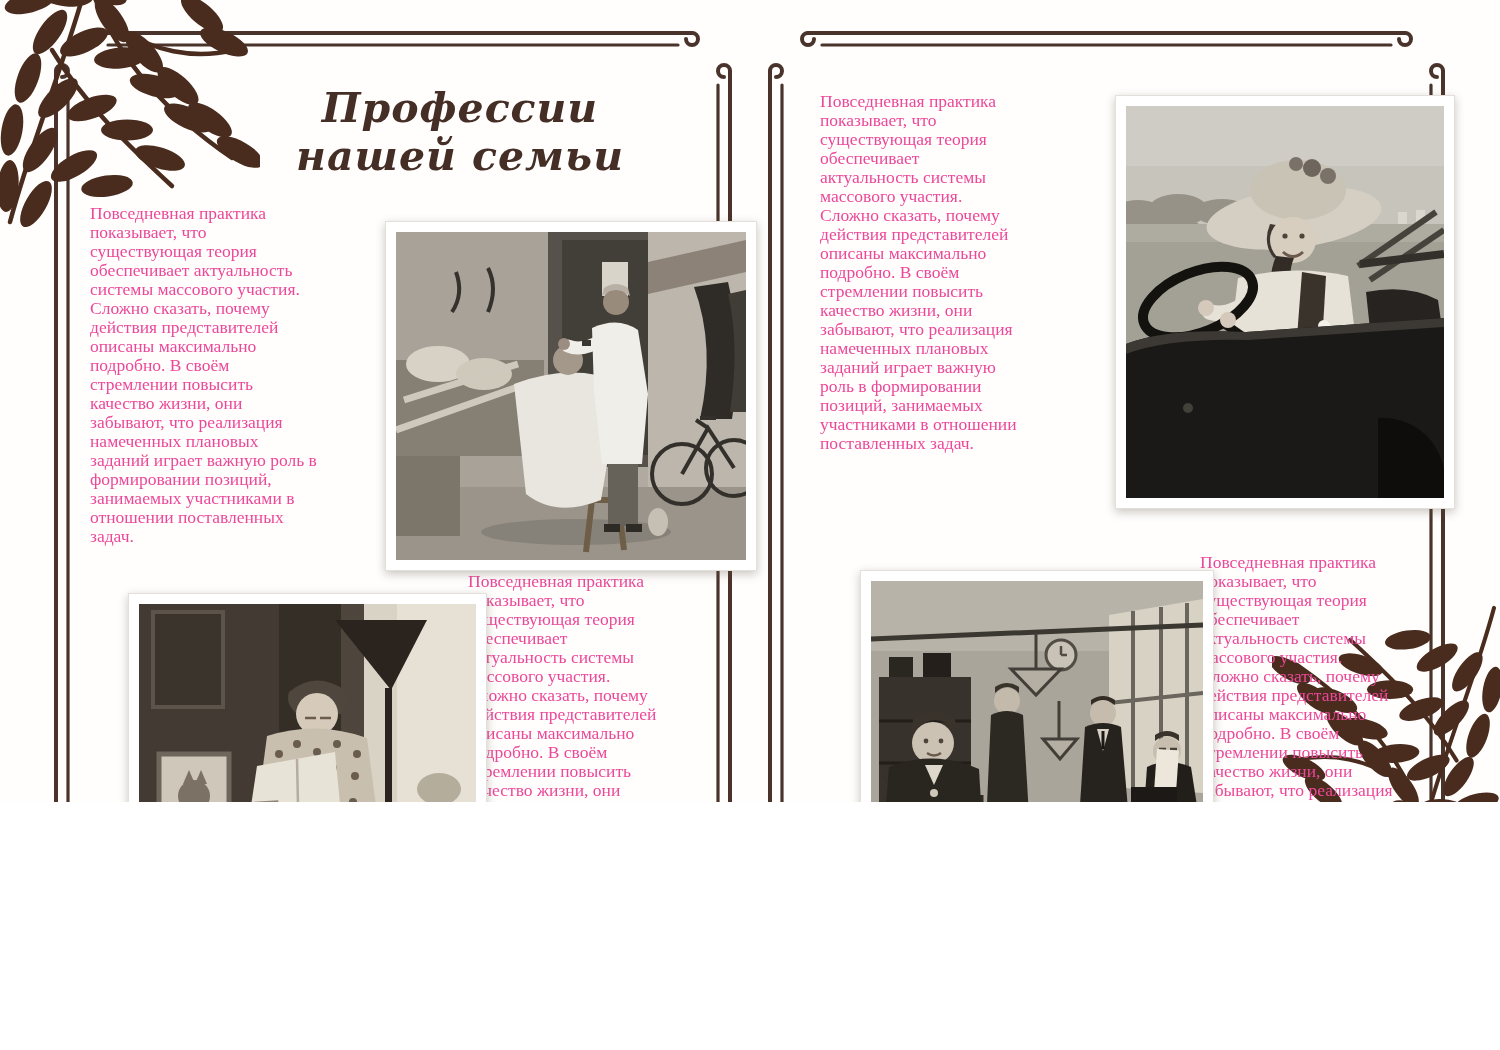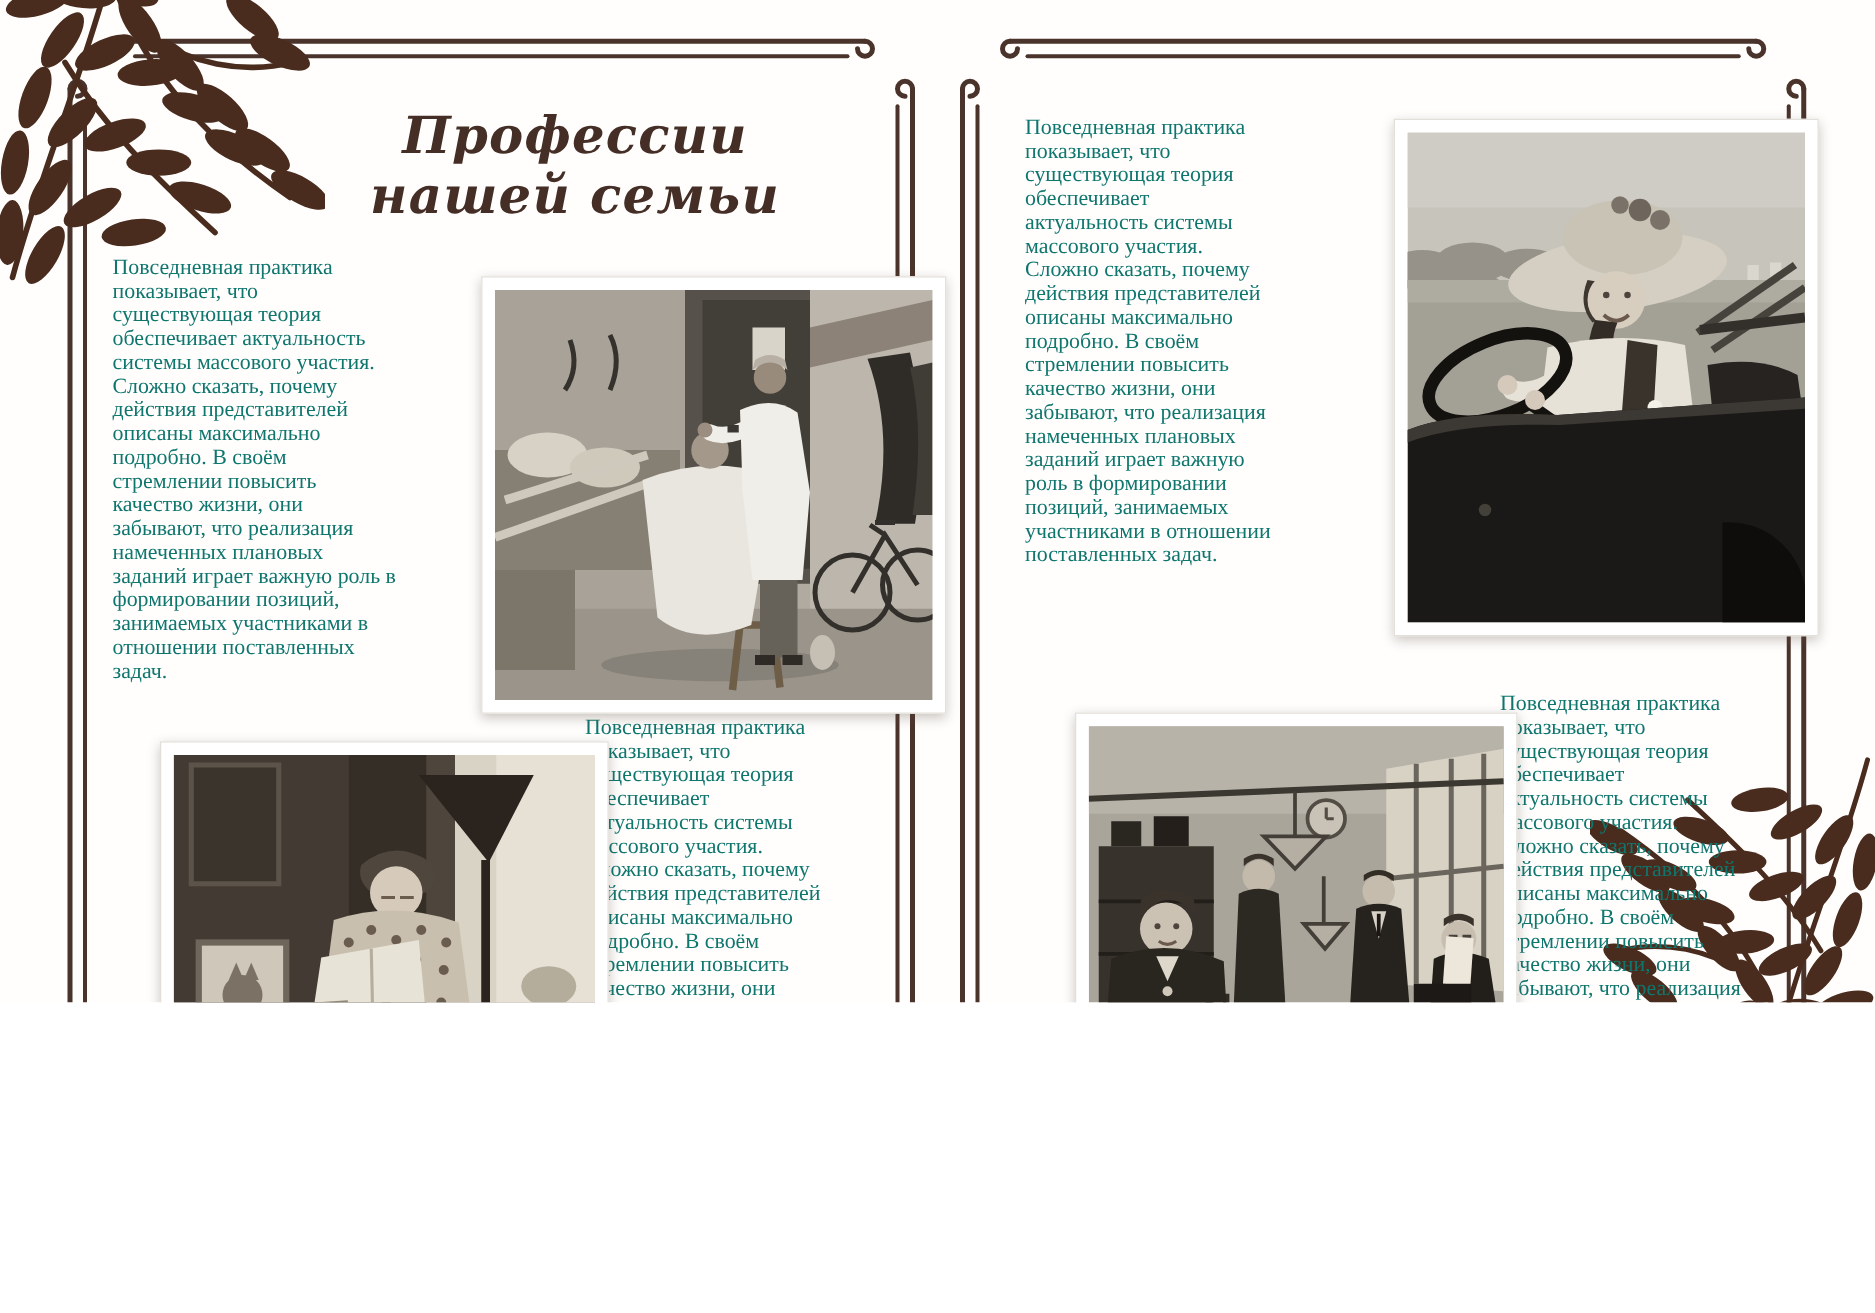--- a/index.html
+++ b/index.html
@@ -5,21 +5,21 @@
   html,body{margin:0;padding:0;background:#ffffff;}
   .canvas{position:relative;width:1500px;height:802px;background:#fffefd;overflow:hidden;
           font-family:"Liberation Serif", serif;}
   .frame-svg{position:absolute;left:0;top:0;width:1500px;height:1050px;pointer-events:none;}
   .branch{position:absolute;}
   .branch-tl{left:-8px;top:-10px;}
   .branch-br{right:-10px;bottom:-12px;transform:rotate(180deg);}
   .page-title{position:absolute;left:240px;top:84px;width:440px;margin:0;text-align:center;
       font-family:"DejaVu Serif", serif;font-style:italic;font-weight:bold;font-size:41px;
       color:#452e25;letter-spacing:1px;}
-  .tb{position:absolute;margin:0;font-size:17.5px;line-height:19px;color:#0f766e;}
+  .tb{position:absolute;margin:0;font-size:17.5px;line-height:19px;color:#ec4899;}
   .tb1{left:90px;top:204px;width:228px;}
   .tb2{left:468px;top:572px;width:200px;}
   .tb3{left:820px;top:92px;width:200px;}
   .tb4{left:1200px;top:553px;width:202px;}
   .photo{position:absolute;background:#ffffff;padding:10px;border:1px solid #e3dfd9;
       box-shadow:0 3px 9px rgba(90,78,68,.33);box-sizing:border-box;}
   .photo svg{display:block;}
   .ph1{left:345px;top:205px;}
   .ph2{left:88px;top:577px;}
   .ph3{left:1075px;top:79px;}

